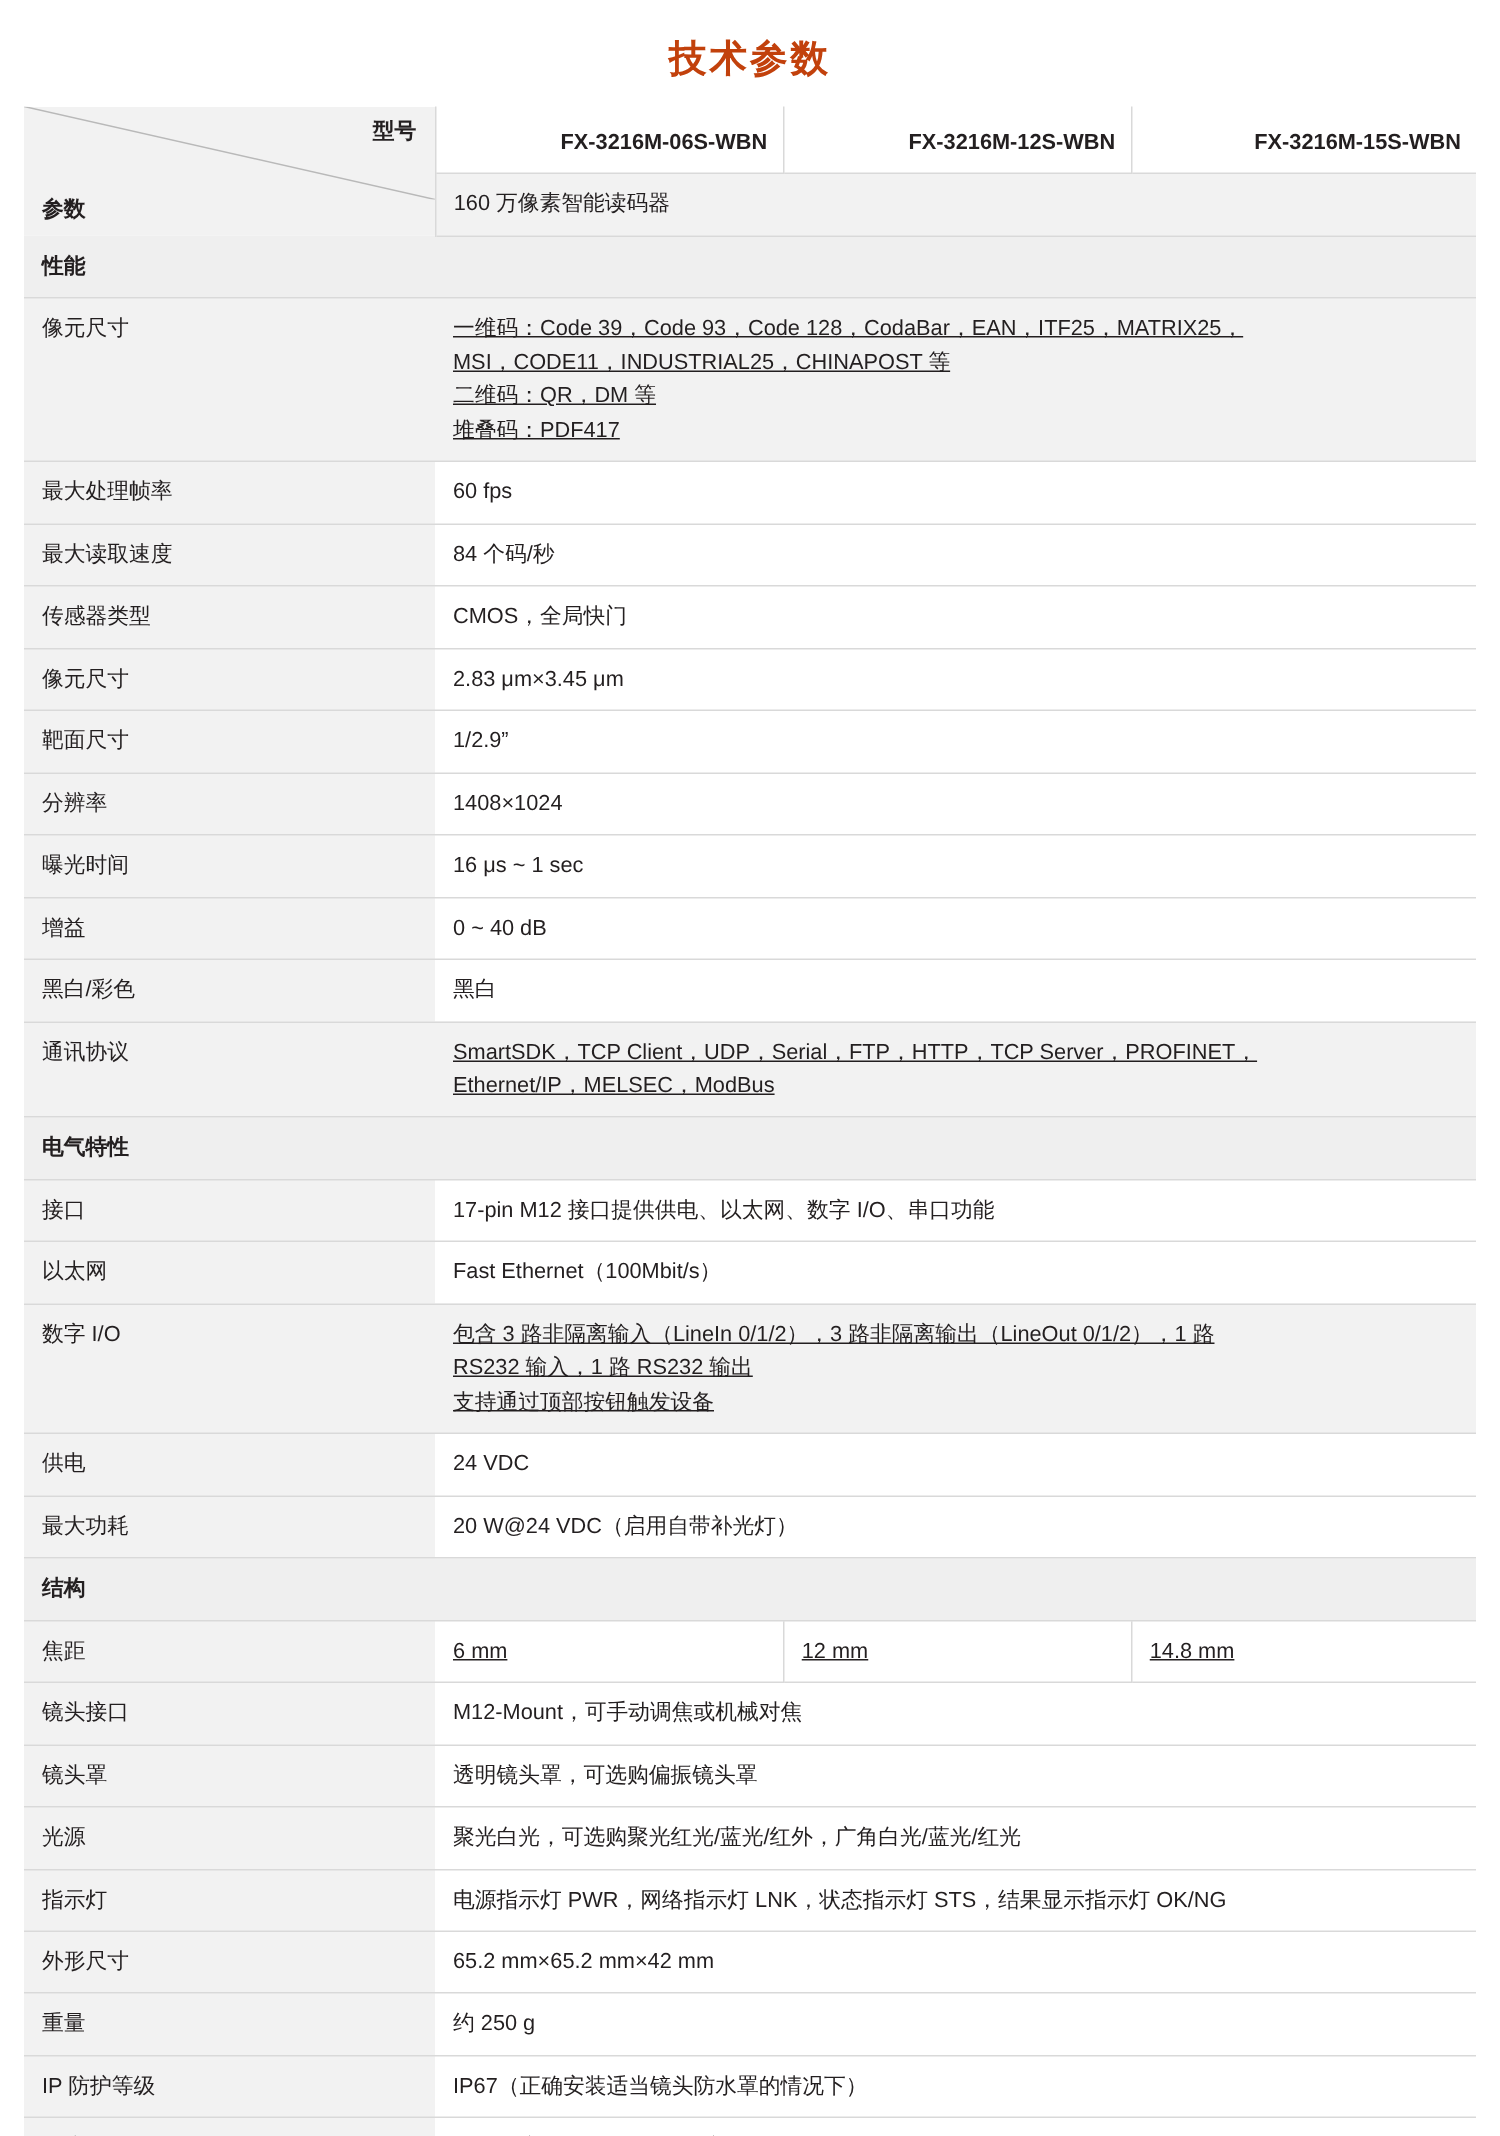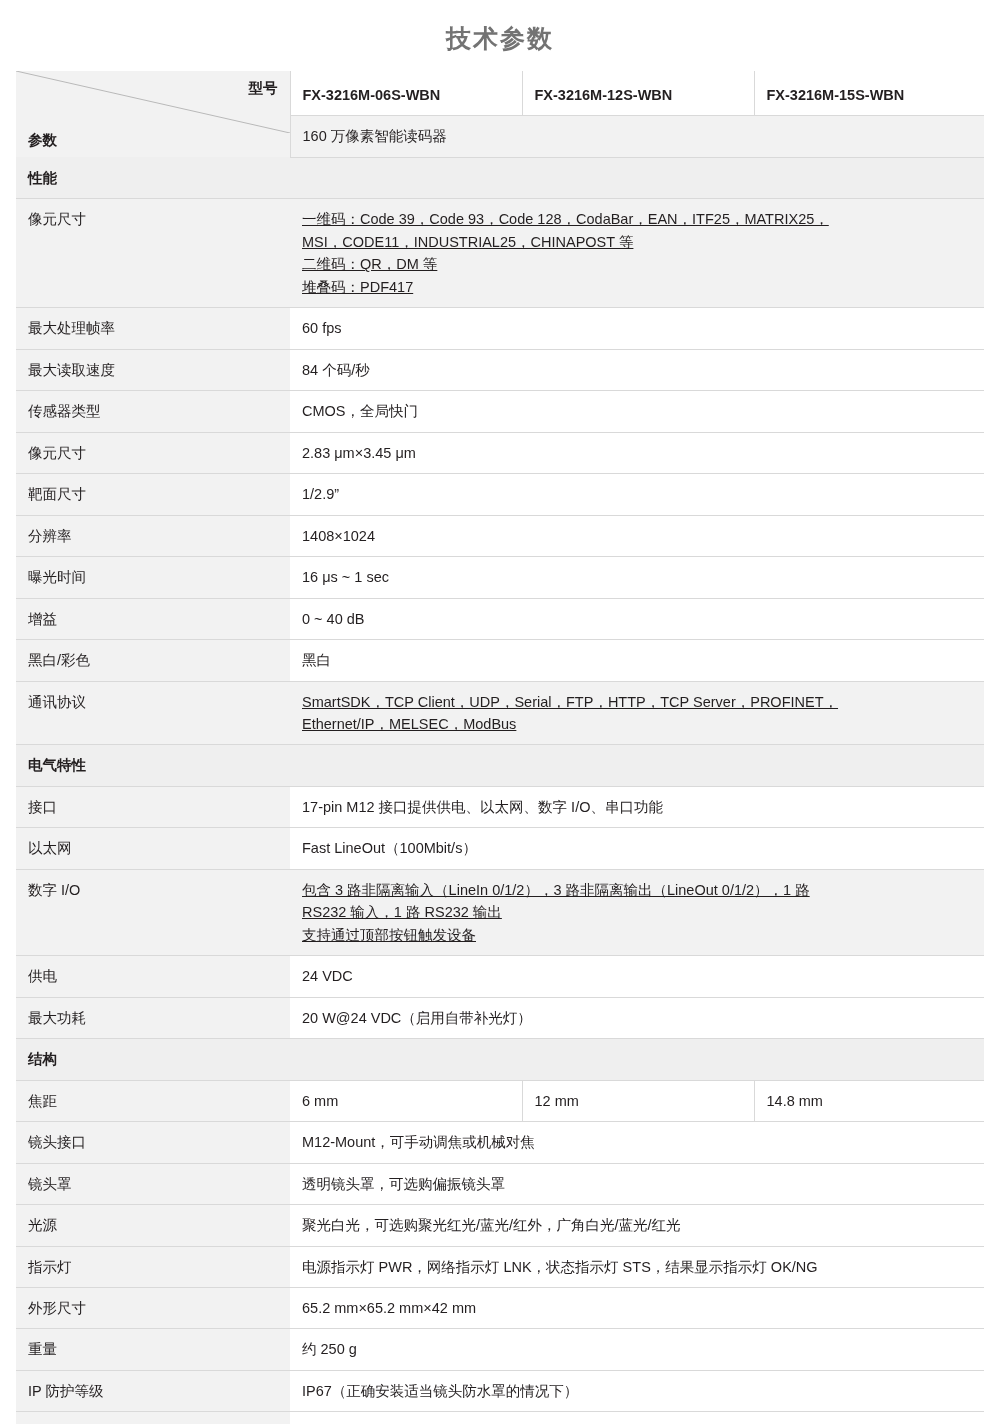--- a/index.html
+++ b/index.html
@@ -13,21 +13,21 @@
     font-family: "Liberation Sans", sans-serif;
     color: #231f20;
   }
   .page {
     width: 1000px;
     box-sizing: border-box;
     padding: 0;
   }
   .title {
     text-align: center;
-    color: #737373;
+    color: #c2410c;
     font-size: 25px;
     font-weight: bold;
     letter-spacing: 2px;
     padding: 22px 0 16px 0;
   }
   table.spec {
     border-collapse: collapse;
     width: 968px;
     margin: 0 16px;
     table-layout: fixed;
@@ -78,35 +78,36 @@
   }
   .diag .paramtxt {
     position: absolute;
     left: 12px;
     bottom: 6px;
     font-size: 14.5px;
   }
   .modelcell {
     background: #ffffff !important;
     border-right: 1px solid #d9d9d9;
-    text-align: left;
+    text-align: right;
     padding-top: 13px !important;
   }
   .modelcell.last { border-right: none; }
   .subtitle-cell {
     background: #f2f2f2 !important;
     border-bottom: 1px solid #d9d9d9;
   }
   .section td {
     background: #efefef !important;
     font-weight: bold;
     padding: 8px 12px;
   }
   .valcell {
     border-right: 1px solid #d9d9d9;
+    text-decoration: underline;
   }
   .valcell.last { border-right: none; }
   .multi div { padding: 0; text-decoration: underline; }
   table.spec tr:last-child td { border-bottom: 1px solid #d9d9d9; }
 </style>
 </head>
 <body>
 
 <div class="page">
 
@@ -209,21 +210,21 @@
         <td colspan="4">电气特性</td>
       </tr>
 
       <tr>
         <td class="lbl">接口</td>
         <td colspan="3">17-pin M12 接口提供供电、以太网、数字 I/O、串口功能</td>
       </tr>
 
       <tr>
         <td class="lbl">以太网</td>
-        <td colspan="3">Fast LineOut（100Mbit/s）</td>
+        <td colspan="3">Fast Ethernet（100Mbit/s）</td>
       </tr>
 
       <tr class="shade">
         <td class="lbl">数字 I/O</td>
         <td colspan="3" class="multi">
           <div>包含 3 路非隔离输入（LineIn 0/1/2），3 路非隔离输出（LineOut 0/1/2），1 路</div>
           <div>RS232 输入，1 路 RS232 输出</div>
           <div>支持通过顶部按钮触发设备</div>
         </td>
       </tr>

